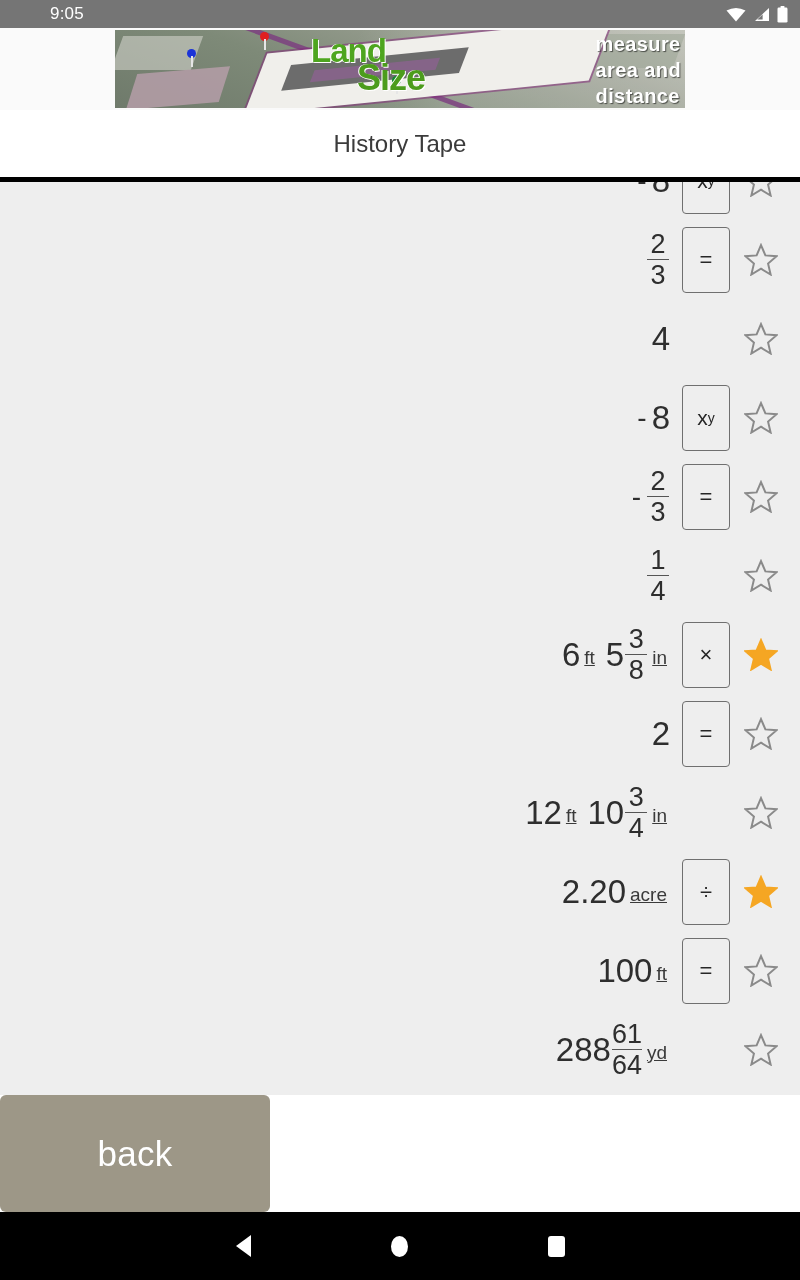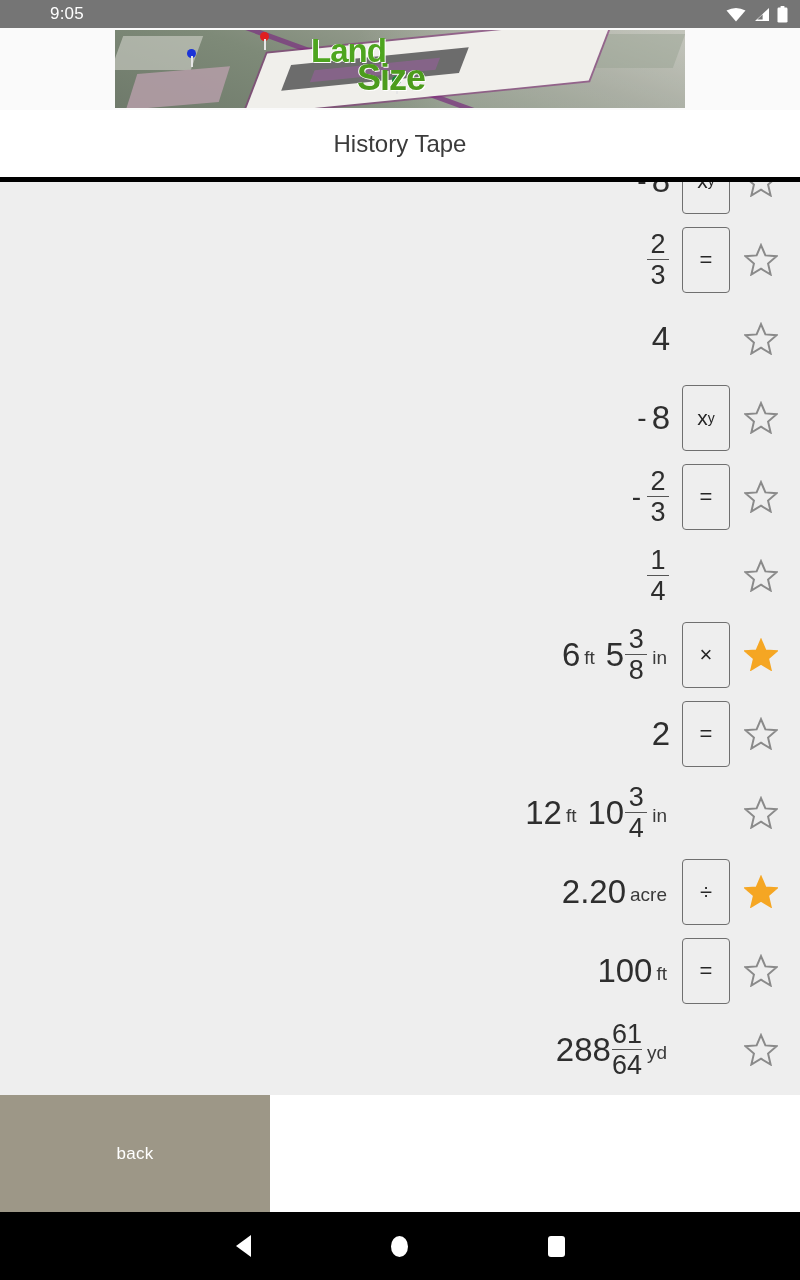--- a/index.html
+++ b/index.html
@@ -205,20 +205,21 @@
     color: #2e2e2e;
   }
   .unit {
     font-size: 19px;
     font-weight: 300;
     color: #3a3a3a;
     margin: 0 3px 0 4px;
     align-self: center;
     position: relative;
     top: 3px;
+    text-decoration: underline;
   }
   .minus {
     font-size: 28px;
     font-weight: 300;
     color: #2e2e2e;
     margin-right: 5px;
   }
   .frac {
     display: inline-flex;
     flex-direction: column;
@@ -271,23 +272,24 @@
   .btn-row {
     display: flex;
     height: 117px;
     background: #ffffff;
   }
   .btn {
     display: flex;
     align-items: center;
     justify-content: center;
     color: #ffffff;
-    font-size: 17px;
+    font-size: 35px;
     font-weight: 400;
     letter-spacing: .3px;
+    border-radius: 6px;
   }
   .btn-back  { width: 270px; background: #9d9787; }
   .btn-clear { flex: 1; background: #2d4a63; margin-left: 3px; }
 
   
   .nav-bar {
     height: 68px;
     background: #000000;
     display: flex;
     align-items: center;
@@ -339,20 +341,25 @@
     <div class="ad-lotA"></div>
     <div class="ad-road"></div>
     <div class="ad-roof"></div>
     <div class="ad-roof2"></div>
     <div class="ad-roof3"></div>
     <div class="ad-pin pin-red"></div>
     <div class="ad-pin pin-blue"></div>
     <div class="ad-pin pin-green"></div>
     <div class="ad-title">Land</div>
     <div class="ad-title2">Size</div>
+    <div class="ad-tagline">
+      <div>measure</div>
+      <div>area and</div>
+      <div>distance</div>
+    </div>
   </div>
 </div>
 
 <div class="title-bar">
   <h1>History Tape</h1>
 </div>
 
 <div class="tape">
   <div class="tape-inner" id="tape-inner">
       <div class="tape-row">

